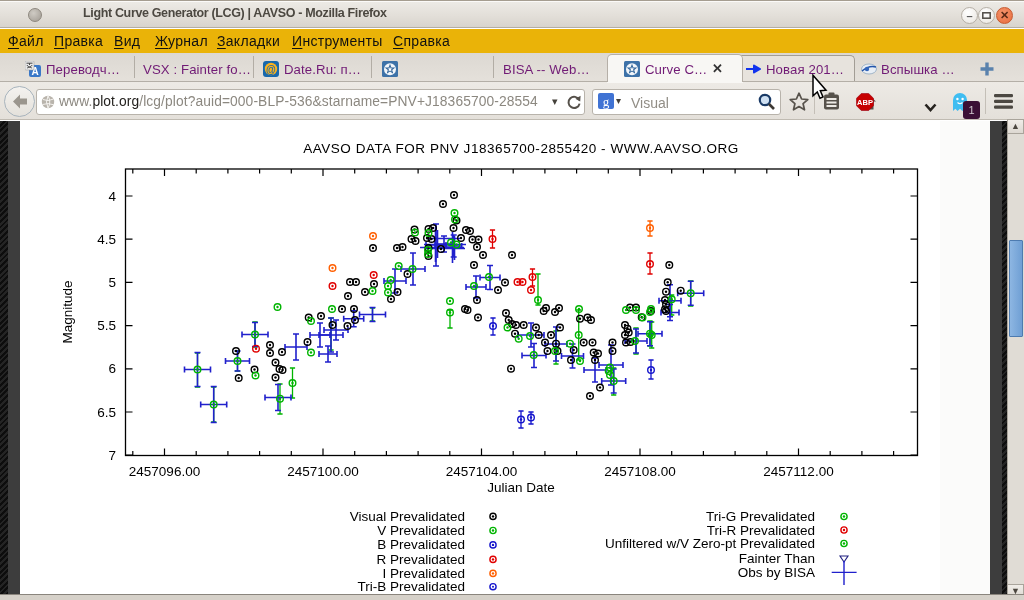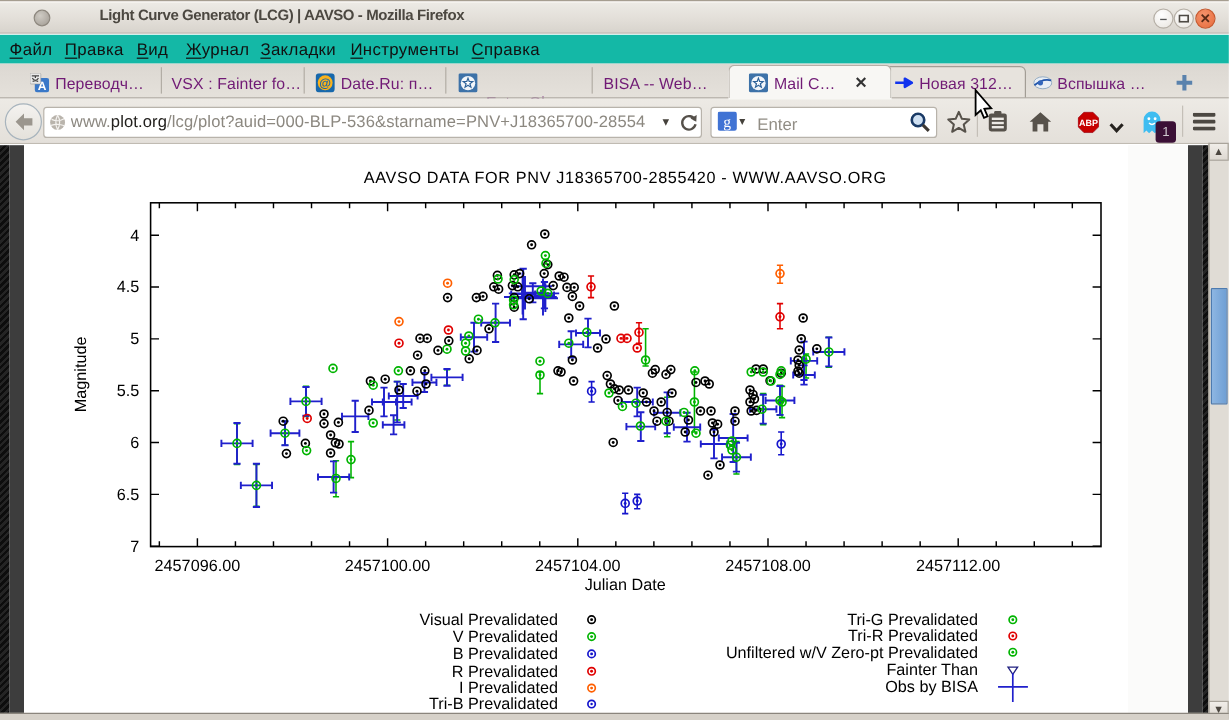--- a/index.html
+++ b/index.html
@@ -5,21 +5,21 @@
 html,body{width:1024px;height:600px;overflow:hidden;font-family:"Liberation Sans",sans-serif}
 .titlebar{position:absolute;left:0;top:0;width:1024px;height:28px;
  background:linear-gradient(#edebe6,#e3dfd9 55%,#d8d4cd);border-top:1px solid #a59d90;box-shadow:inset 0 1px 0 #fbfaf8;border-bottom:1px solid #b3ada4}
 .ticon{position:absolute;left:28px;top:8px;width:14px;height:14px;border-radius:50%;
  background:radial-gradient(circle at 38% 35%,#cfcbc4,#a09a92);border:1px solid #8d877e}
 .ttext{position:absolute;left:83px;top:6px;font-size:12.5px;font-weight:bold;color:#4c4841;letter-spacing:-0.35px}
 .wbtn{position:absolute;top:7px;width:17px;height:17px;border-radius:50%;border:1px solid #b5afa6;
  background:radial-gradient(circle at 40% 30%,#ffffff,#e8e4de)}
 .wbtn span{position:absolute;left:0;top:0;width:100%;height:100%;display:flex;align-items:center;justify-content:center;
  font-size:11px;color:#555;font-weight:bold}
-.menubar{position:absolute;left:0;top:29px;width:1024px;height:24px;background:#14b8a6;font-size:14px;letter-spacing:0.3px;color:#111}
+.menubar{position:absolute;left:0;top:29px;width:1024px;height:24px;background:#eab308;font-size:14px;letter-spacing:0.3px;color:#111}
 .menubar span{position:absolute;top:4px}
 .menubar u{text-decoration:underline;text-underline-offset:1.5px}
 .tabbar{position:absolute;left:0;top:53px;width:1024px;height:29px;background:linear-gradient(#dcd8d2,#e5e1db)}
 .tab{position:absolute;top:2px;height:27px;font-size:13.2px;letter-spacing:0.1px;color:#701a75;white-space:nowrap}
 .tabsep{position:absolute;top:3px;width:1px;height:22px;background:#b2ada5}
 .atab{position:absolute;height:28px;background:#f8f7f4;border:1px solid #b5afa7;border-bottom:none;
  border-radius:5px 5px 0 0;box-shadow:0 1px 0 #f8f7f4;z-index:2}
 .htab{position:absolute;height:27px;background:#e7e3dd;border:1px solid #a29d95;border-bottom:none;border-radius:5px 5px 0 0}
 .toolbar{position:absolute;left:0;top:82px;width:1024px;height:38px;background:linear-gradient(#edeae5,#e4e0da);border-bottom:1px solid #c0bbb2}
 .backbtn{position:absolute;left:4px;top:86px;width:31px;height:31px;border-radius:50%;border:1px solid #a8b4bd;
@@ -566,28 +566,28 @@
 <div class="tabsep" style="left:493px;top:56px"></div>
 <div class="tab" style="left:503px;top:62px">BISA -- Web…</div>
 <div class="atab" style="left:607px;top:54px;width:136px"></div>
 <div class="ico" style="left:624px;top:61px;width:16px;height:16px;z-index:3">
  <svg width="16" height="16">
       <rect width="16" height="16" rx="1.5" fill="#3d72a8"></rect>
       <circle cx="8" cy="8.3" r="6" fill="#f2f6fa"></circle>
       <path d="M8.0 2.7L9.4 6.4L13.3 6.6L10.2 9.0L11.3 12.8L8.0 10.6L4.7 12.8L5.8 9.0L2.7 6.6L6.6 6.4Z" fill="#2e6399"></path>
       <path d="M8.0 5.5L8.6 7.4L10.7 7.4L9.0 8.6L9.6 10.6L8.0 9.4L6.4 10.6L7.0 8.6L5.3 7.4L7.4 7.4Z" fill="#fff"></path>
     </svg></div>
-<div class="tab" style="left:645px;top:62px;z-index:3">Mail C…</div>
+<div class="tab" style="left:645px;top:62px;z-index:3">Curve C…</div>
 <div class="tab" style="left:712px;top:61px;z-index:3;font-size:13px;color:#333;font-weight:bold">✕</div>
 <div class="htab" style="left:737px;top:55px;width:118px"></div>
 <div class="ico" style="left:745px;top:62px;width:16px;height:14px;z-index:3">
  <svg width="16" height="14">
       <path d="M1 7 H9 V3.5 L15 7 L9 10.5 V7" fill="#1133ee" stroke="#1133ee" stroke-width="2" stroke-linejoin="round"></path>
     </svg></div>
-<div class="tab" style="left:766px;top:62px;z-index:3">Новая 312…</div>
+<div class="tab" style="left:766px;top:62px;z-index:3">Новая 201…</div>
 <div class="ico" style="left:861px;top:62px;width:16px;height:14px">
  <svg width="16" height="14">
       <ellipse cx="8" cy="7" rx="7.5" ry="5" fill="#e8eef5" stroke="#8fa8c0" stroke-width="0.8"></ellipse>
       <path d="M1 9 Q8 3 15 5" stroke="#2255aa" stroke-width="1.5" fill="none"></path>
       <circle cx="6" cy="7" r="2.2" fill="#3366bb"></circle>
     </svg></div>
 <div class="tab" style="left:881px;top:62px">Вспышка …</div>
 <div class="ico" style="left:978px;top:60px;width:18px;height:18px">
  <svg width="18" height="18">
       <path d="M9 2.5V15.5M2.5 9H15.5" stroke="#5a82ad" stroke-width="3.4"></path>
@@ -612,21 +612,21 @@
  <svg width="16" height="16">
       <path d="M13.2 6.0 A5.6 5.6 0 1 0 13.6 9.6" stroke="#55504a" stroke-width="2" fill="none"></path>
       <path d="M14.6 1.8 L14.2 7.4 L9.4 4.8 Z" fill="#55504a"></path>
     </svg></div>
 <div class="ico" style="left:598px;top:93px;width:17px;height:17px">
  <svg width="17" height="17">
       <rect width="16" height="16" rx="2" fill="#4073d4"></rect>
       <text x="8" y="13" text-anchor="middle" font-size="13" font-family="Liberation Serif" fill="#fff">g</text>
     </svg></div>
 <div style="position:absolute;left:616px;top:95px;font-size:10px;color:#45413b">▾</div>
-<div style="position:absolute;left:631px;top:95px;font-size:14px;color:#918d85">Enter</div>
+<div style="position:absolute;left:631px;top:95px;font-size:14px;color:#918d85">Visual</div>
 <div class="ico" style="left:757px;top:92px;width:19px;height:19px">
  <svg width="19" height="19">
       <circle cx="8" cy="8" r="5.2" fill="#cfe0f2" stroke="#1a3a66" stroke-width="2.2"></circle>
       <path d="M12 12 L17 17" stroke="#3d3833" stroke-width="2.6"></path>
     </svg></div>
 <div class="ico" style="left:789px;top:92px;width:20px;height:19px">
  <svg width="20" height="19">
       <path d="M10 1.2 L12.6 7 L18.8 7.6 L14.1 11.7 L15.5 17.8 L10 14.6 L4.5 17.8 L5.9 11.7 L1.2 7.6 L7.4 7 Z" fill="none" stroke="#57524b" stroke-width="1.7" stroke-linejoin="round"></path>
     </svg></div>
 <div style="position:absolute;left:814px;top:88px;width:1px;height:26px;background:#c4bfb7"></div>
@@ -635,21 +635,21 @@
       <rect x="2" y="2.5" width="15" height="15" rx="2" fill="#57524b"></rect>
       <rect x="6.5" y="0.5" width="6" height="4" rx="1" fill="#57524b"></rect>
       <rect x="4.5" y="6" width="10" height="2" fill="#edeae5"></rect>
       <rect x="4.5" y="9.5" width="10" height="2" fill="#edeae5"></rect>
       <rect x="4.5" y="13" width="10" height="2" fill="#edeae5"></rect>
     </svg></div>
 <div class="ico" style="left:857px;top:92px;width:20px;height:19px">
  <svg width="20" height="19">
       <path d="M10 1.5 L19 9.5 H16.5 V17.5 H12.5 V11.5 H7.5 V17.5 H3.5 V9.5 H1 Z" fill="#57524b"></path>
     </svg></div>
-<div class="ico" style="left:898px;top:93px;width:16px;height:18px">
+<div class="ico" style="left:856px;top:93px;width:16px;height:18px">
  <svg width="18" height="18">
       <path d="M5.3 0.5 H12.7 L17.5 5.3 V12.7 L12.7 17.5 H5.3 L0.5 12.7 V5.3 Z" fill="#c70000" stroke="#901" stroke-width="0.6"></path>
       <text x="9" y="12" text-anchor="middle" font-size="7.5" font-weight="bold" font-family="Liberation Sans" fill="#fff">ABP</text>
     </svg></div>
 <div class="ico" style="left:924px;top:98px;width:13px;height:9px"><svg width="13" height="9">
       <path d="M1.5 1.5 L6.5 7 L11.5 1.5" stroke="#26231f" stroke-width="2.6" fill="none"></path>
     </svg></div>
 <div class="ico" style="left:951px;top:91px;width:18px;height:20px">
  <svg width="18" height="20">
       <path d="M2 20 V9 a7 7 0 0 1 14 0 V20 l-2.3-2.3 L11.4 20 L9 17.7 L6.6 20 L4.3 17.7 Z" fill="#3fbdf1"></path>

